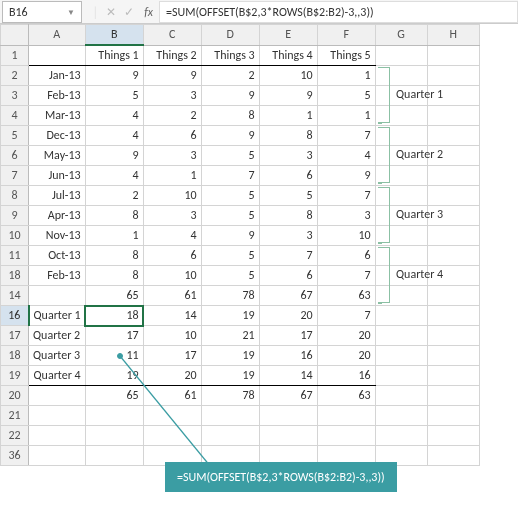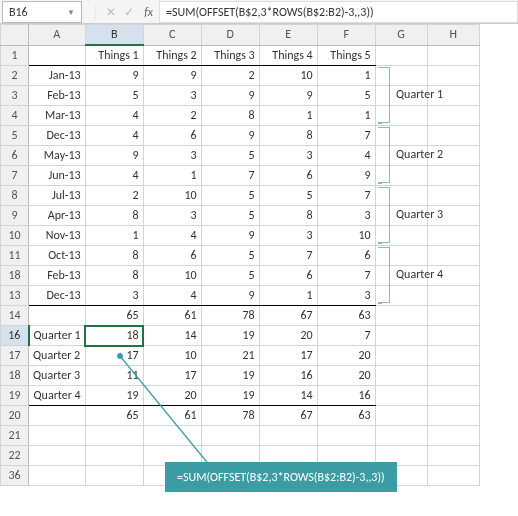--- a/index.html
+++ b/index.html
@@ -502,45 +502,20 @@
             <div>6</div>
           </td>
     <td>
             <div>7</div>
           </td>
     <td></td>
           <td></td>
         </tr>
   <tr>
           <th class="rowhead">
-            <div>13</div>
-          </th>
-    <td class="bb">
-            <div>Dec-13</div>
-          </td>
-    <td class="bb">
-            <div>3</div>
-          </td>
-    <td class="bb">
-            <div>4</div>
-          </td>
-    <td class="bb">
-            <div>9</div>
-          </td>
-    <td class="bb">
-            <div>1</div>
-          </td>
-    <td class="bb">
-            <div>3</div>
-          </td>
-    <td></td>
-          <td></td>
-        </tr>
-  <tr>
-          <th class="rowhead">
             <div>14</div>
           </th>
     <td></td>
     <td>
             <div>65</div>
           </td>
     <td>
             <div>61</div>
           </td>
     <td>

